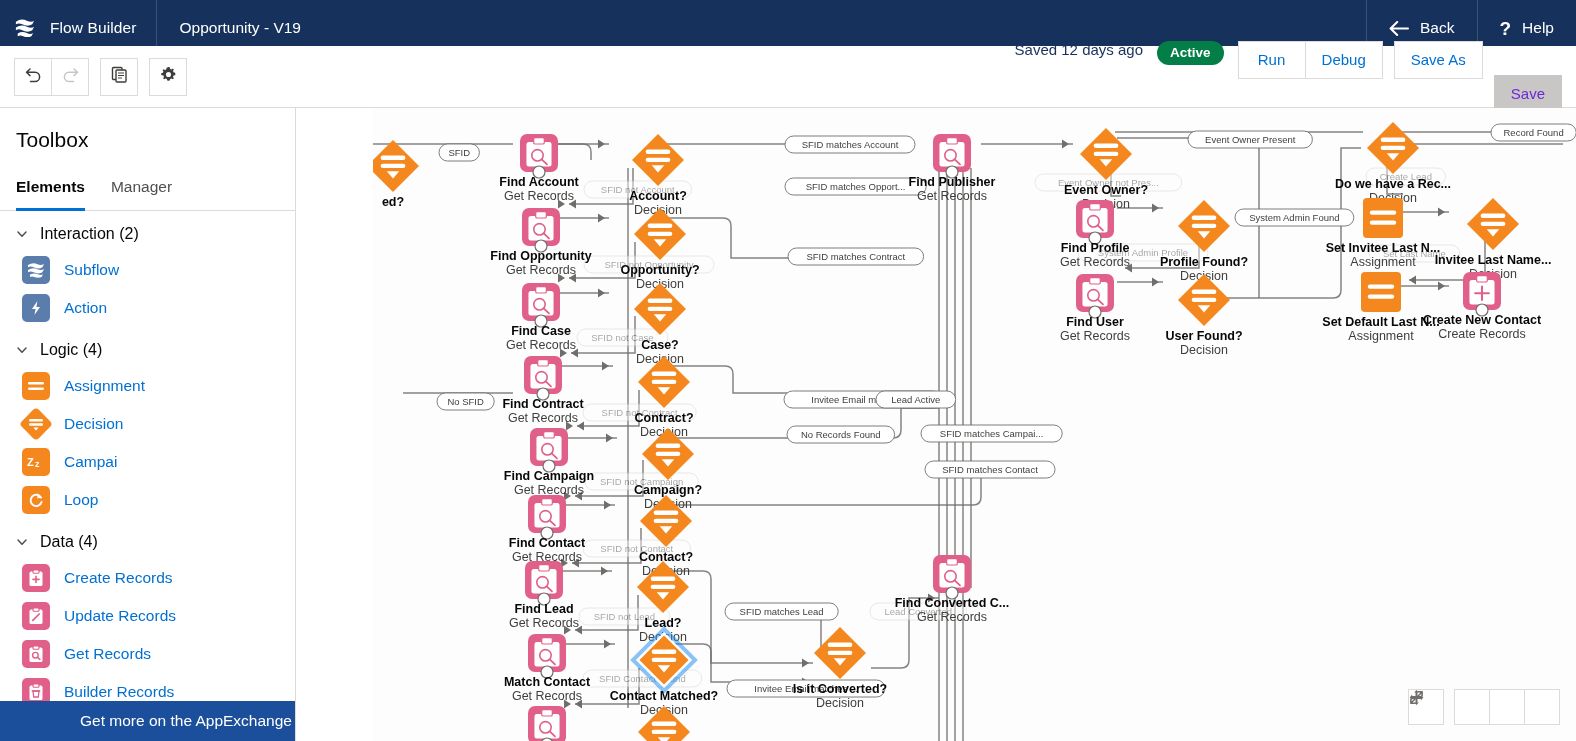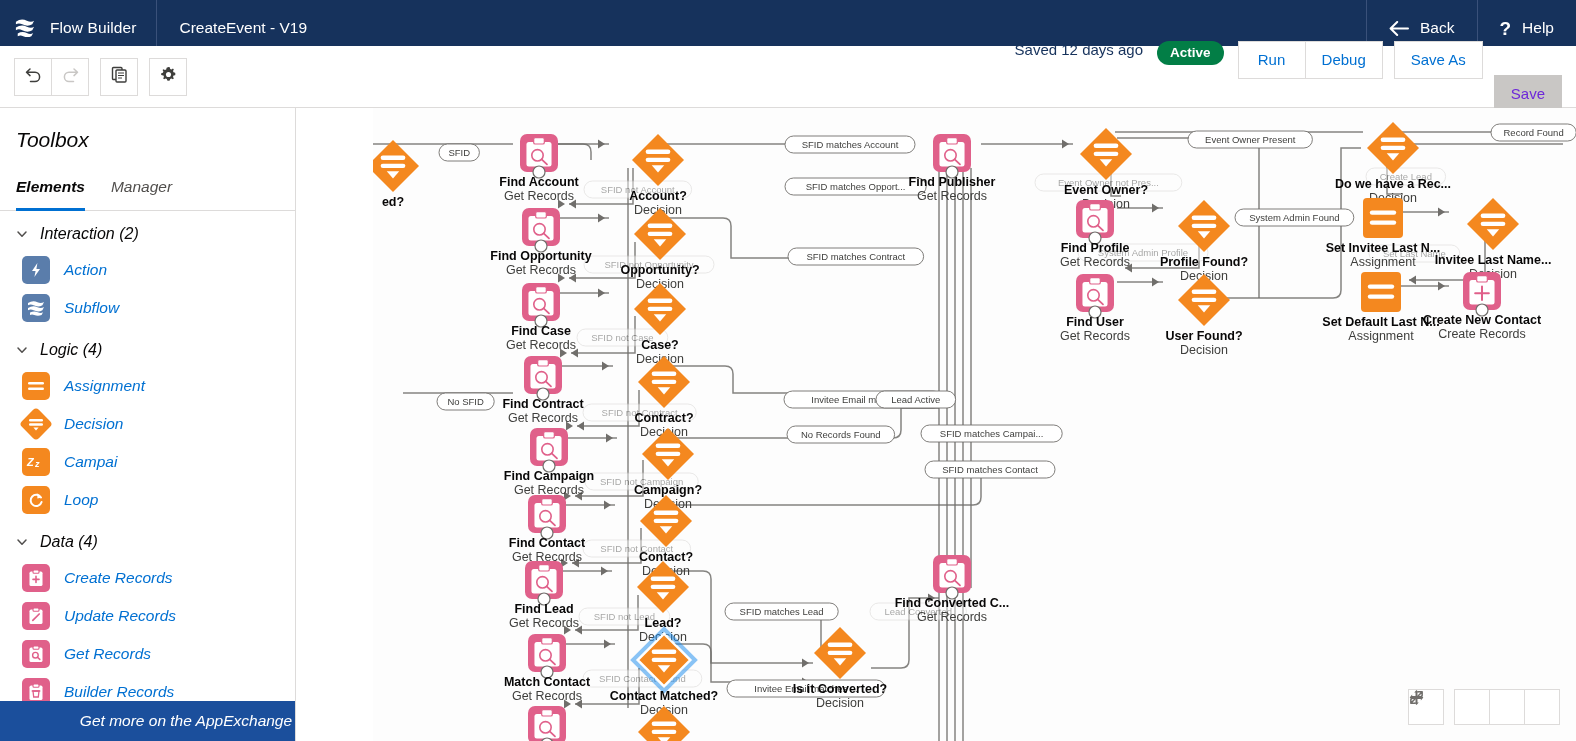--- a/index.html
+++ b/index.html
@@ -61,21 +61,21 @@
   }
   .btn.joined + .btn.joined { margin-left: -1px; }
   .btn.sep { margin-left: 11px; }
   .btn.primary-disabled {
     background: #c9c7c5; border-color: #c9c7c5; color: #6d28d9; cursor: default; margin-top: 34px;
   }
 
   
   .sidebar {
     position: absolute; top: 108px; left: 0; width: 296px; height: 633px;
-    background: #fff; border-right: 1px solid #dddbda; overflow: hidden; font-style: italic;
+    background: #fff; border-right: 1px solid #dddbda; overflow: hidden;
   }
   .tbx-title { font-size: 21px; color: #080707; padding: 20px 16px 16px; }
   .tabs {
     display: flex; gap: 26px; padding: 0 16px;
     border-bottom: 1px solid #dddbda;
   }
   .tab {
     font-size: 15.5px; padding: 10px 0 12px; color: #514f4d; cursor: pointer;
     border-bottom: 3px solid transparent; margin-bottom: -1px;
   }
@@ -134,21 +134,21 @@
     <div class="hdr-brand">
       <span>
         <svg class="brand-logo" viewBox="0 0 24 22">
           <path d="M2 4 Q8 0 14 3 Q19 5.5 22 3 L20 7 Q15 10 9 7 Q5 5 2 7 Z" fill="#fff"></path>
           <path d="M2 10.5 Q8 6.5 14 9.5 Q19 12 22 9.5 L20 13.5 Q15 16.5 9 13.5 Q5 11.5 2 13.5 Z" fill="#fff"></path>
           <path d="M4 17 Q9 14 14 16.5 Q18 18.5 21 16.5 L19 20 Q15 22 10 20 Q7 18.5 4 20 Z" fill="#fff"></path>
         </svg>
       </span>
       <span class="hdr-brand-label">Flow Builder</span>
     </div>
-    <div class="hdr-flowname">CreateEvent - V19</div>
+    <div class="hdr-flowname">Opportunity - V19</div>
     <div class="hdr-spacer"></div>
     <div class="hdr-btn">
       <span>
         <svg width="20" height="15" viewBox="0 0 20 15">
             <path d="M8.2 1 L1.6 7.5 L8.2 14 M1.8 7.5 H19" stroke="#fff" stroke-width="2" fill="none" stroke-linecap="round" stroke-linejoin="round"></path>
           </svg>
       </span>
       <span>Back</span>
     </div>
     <div class="hdr-btn">
@@ -216,35 +216,35 @@
     <div class="sec-head">
       <span>
         <svg class="chev" viewBox="0 0 12 12">
             <path d="M2 4 L6 8.2 L10 4" stroke="#514f4d" stroke-width="1.5" fill="none" stroke-linecap="round" stroke-linejoin="round"></path>
           </svg>
       </span>
       <span>Interaction (2)</span>
     </div>
     <div class="el-row">
       <span class="el-icon ic-blue">
-        <svg width="16" height="16" viewBox="0 0 16 16">
-            <path d="M9.4 1 L4 9 H7.6 L6.4 15 L12 7 H8.4 Z" fill="#fff"></path>
-          </svg>
-      </span>
-      <span class="el-label">Action</span>
-    </div>
-    <div class="el-row">
-      <span class="el-icon ic-blue">
         <svg width="18" height="16" viewBox="0 0 18 16">
             <path d="M1 3 Q6 0 10.5 2.3 Q14 4 17 2 L15.4 5.2 Q11.4 7.6 6.6 5.3 Q3.6 3.8 1 5.3 Z" fill="#fff"></path>
             <path d="M1 8 Q6 5 10.5 7.3 Q14 9 17 7 L15.4 10.2 Q11.4 12.6 6.6 10.3 Q3.6 8.8 1 10.3 Z" fill="#fff"></path>
             <path d="M3 12.6 Q7 10.5 10.8 12.2 Q13.8 13.6 16 12.2 L14.6 15 Q11 16.6 7.2 15 Q5 14 3 15 Z" fill="#fff"></path>
           </svg>
       </span>
       <span class="el-label">Subflow</span>
+    </div>
+    <div class="el-row">
+      <span class="el-icon ic-blue">
+        <svg width="16" height="16" viewBox="0 0 16 16">
+            <path d="M9.4 1 L4 9 H7.6 L6.4 15 L12 7 H8.4 Z" fill="#fff"></path>
+          </svg>
+      </span>
+      <span class="el-label">Action</span>
     </div>
 
     <div class="sec-head">
       <span>
         <svg class="chev" viewBox="0 0 12 12">
             <path d="M2 4 L6 8.2 L10 4" stroke="#514f4d" stroke-width="1.5" fill="none" stroke-linecap="round" stroke-linejoin="round"></path>
           </svg>
       </span>
       <span>Logic (4)</span>
     </div>

